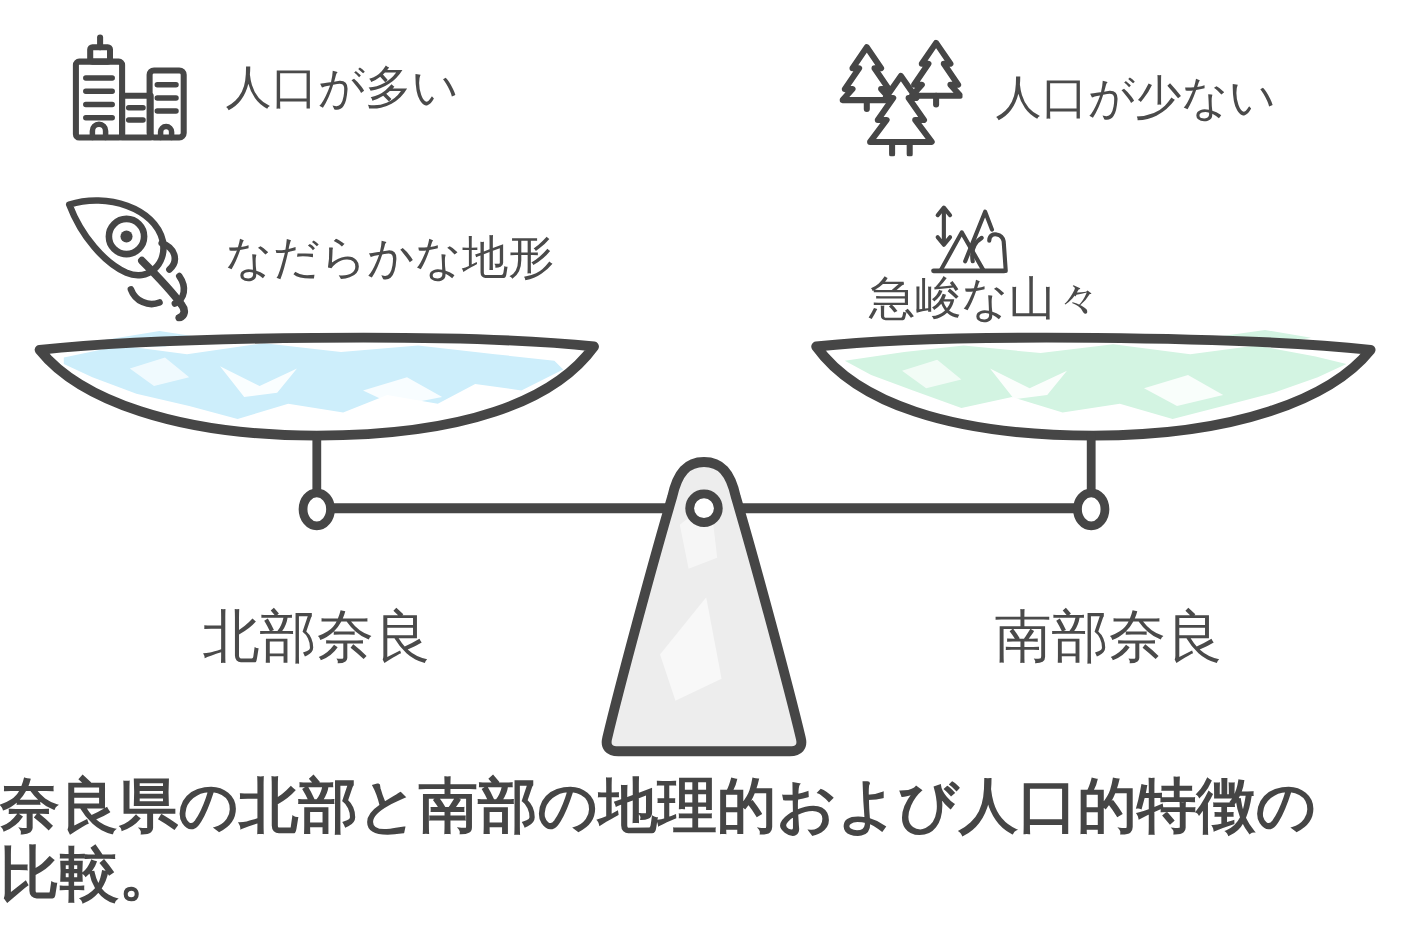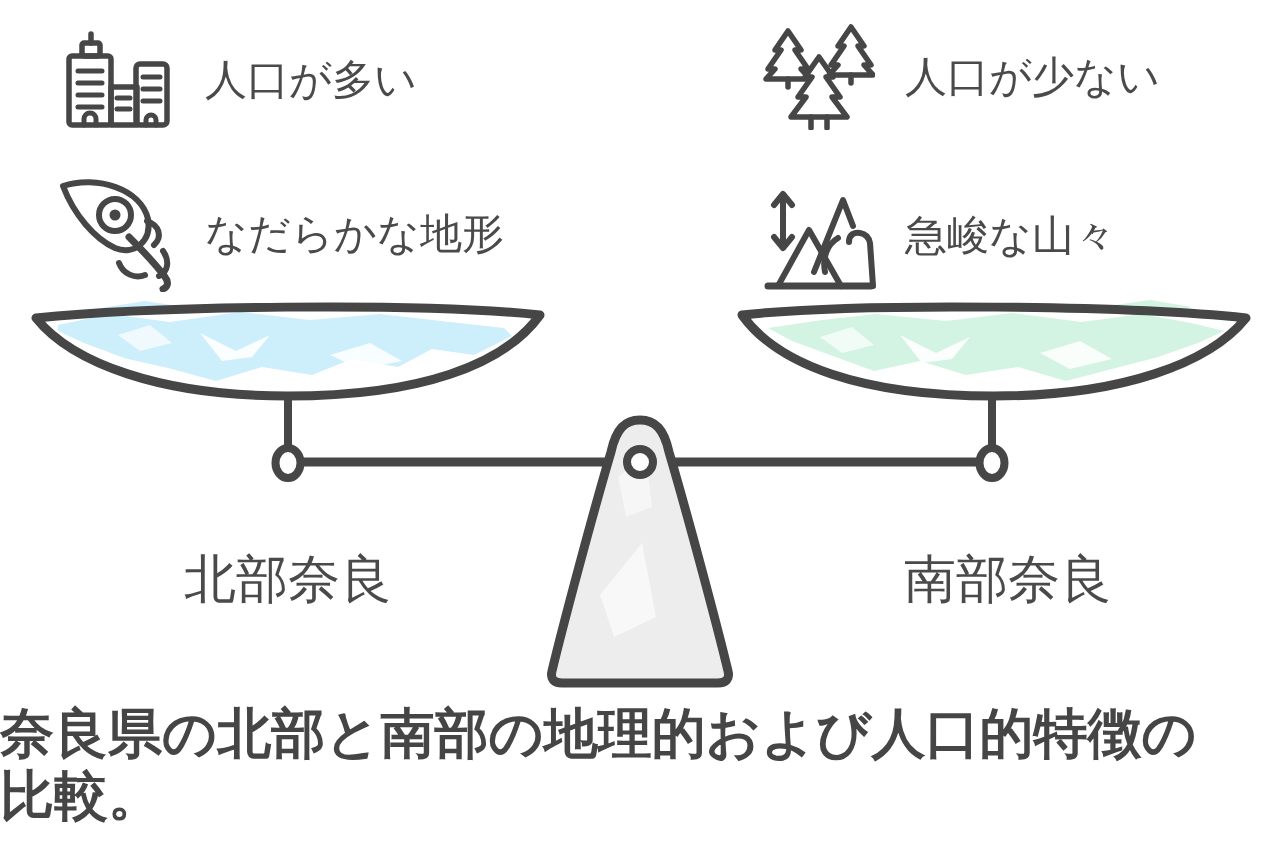--- a/index.html
+++ b/index.html
@@ -44,21 +44,21 @@
     <path class="ink" stroke-width="5" d="M26,94 V88 A6,6 0 0 1 38,88 V94"></path>
     <rect class="ink" stroke-width="5.5" x="53" y="56" width="26" height="38"></rect>
     <path class="ink" stroke-width="5" d="M59,67 H72 M59,78 H72"></path>
     <rect class="ink" stroke-width="5.5" x="78" y="33" width="31" height="61" rx="4"></rect>
     <path class="ink" stroke-width="5" d="M85,46 H102 M85,58 H102 M85,70 H102"></path>
     <path class="ink" stroke-width="5" d="M88,94 V89 A5,5 0 0 1 98,89 V94"></path>
   </svg>
   <span class="label" style="margin-left:27px;">人口が多い</span>
 </div>
 
-<div class="feature" style="left:763px;top:24px;height:106px;">
+<div class="feature" style="left:763px;top:36px;height:106px;">
   <svg width="112" height="106" viewBox="0 0 112 106">
     <g transform="translate(3,5)">
       <path class="ink" stroke-width="5.5" d="M22,2 L35,21 L29,21 L42,40 L35,40 L44,50 L0,50 L9,40 L2,40 L15,21 L9,21 Z"></path>
       <path class="ink" stroke-width="5.5" d="M22,50 V58"></path>
     </g>
     <g transform="translate(66,1)">
       <path class="ink" stroke-width="5.5" d="M22,2 L35,21 L29,21 L42,40 L35,40 L44,50 L0,50 L9,40 L2,40 L15,21 L9,21 Z"></path>
       <path class="ink" stroke-width="5.5" d="M22,50 V58"></path>
     </g>
     <g transform="translate(26,33)">
@@ -75,21 +75,21 @@
     <circle class="ink" stroke-width="6" cx="60" cy="38" r="16"></circle>
     <circle class="ink-dot" cx="60" cy="38" r="5.5"></circle>
     <path class="ink" stroke-width="7" d="M74,60 C88,74 100,86 110,100 C114,105 113,110 108,112"></path>
     <path class="ink" stroke-width="6" d="M92,44 C104,48 108,60 99,68"></path>
     <path class="ink" stroke-width="6" d="M64,86 C68,97 80,102 90,98"></path>
     <path class="ink" stroke-width="6" d="M108,74 C115,84 113,95 104,99"></path>
   </svg>
   <span class="label" style="margin-left:25px;">なだらかな地形</span>
 </div>
 
-<div class="feature" style="left:763px;top:180px;height:112px;">
+<div class="feature" style="left:763px;top:180px;height:112px;flex-direction:column;">
   <svg width="115" height="112" viewBox="0 0 115 112">
     <path class="ink" stroke-width="6" d="M20,16 V66"></path>
     <path class="ink" stroke-width="6" d="M11,25 L20,14 L29,25"></path>
     <path class="ink" stroke-width="6" d="M11,57 L20,68 L29,57"></path>
     <path class="ink" stroke-width="6" d="M15,106 L46,50 L78,106"></path>
     <path class="ink" stroke-width="6" d="M51,92 L80,20 L90,46"></path>
     <path class="ink" stroke-width="6" d="M62,92 C59,76 65,64 75,58"></path>
     <path class="ink" stroke-width="6" d="M86,62 C86,54 92,52 97,53 C103,54 106,58 107,63 L110,106"></path>
     <path class="ink" stroke-width="7" d="M5,106 H108"></path>
   </svg>

